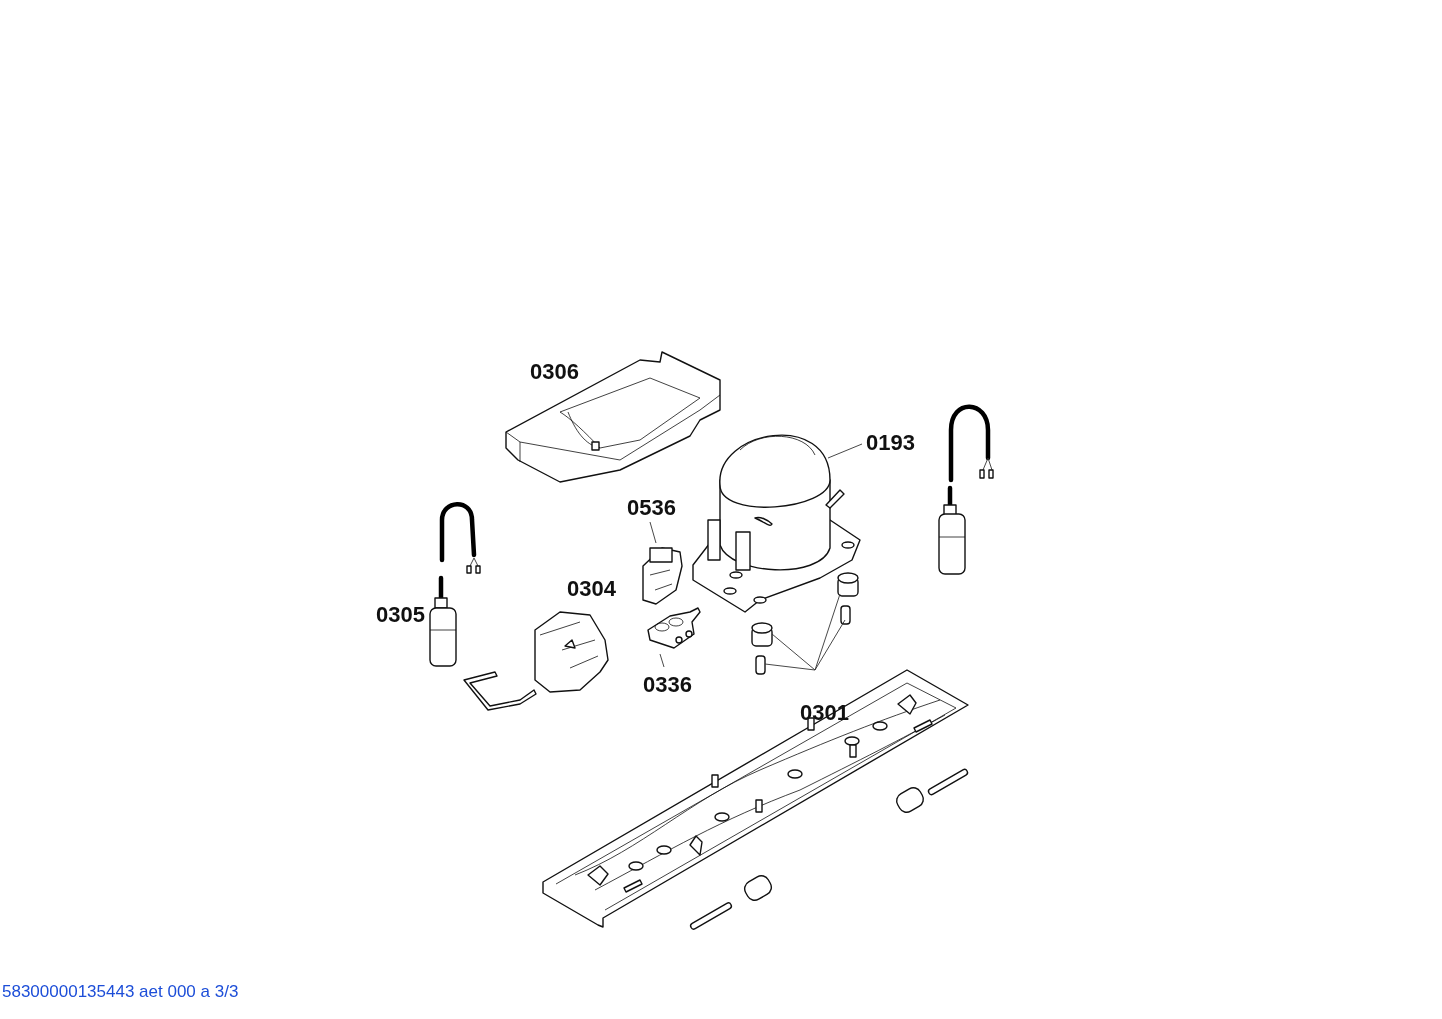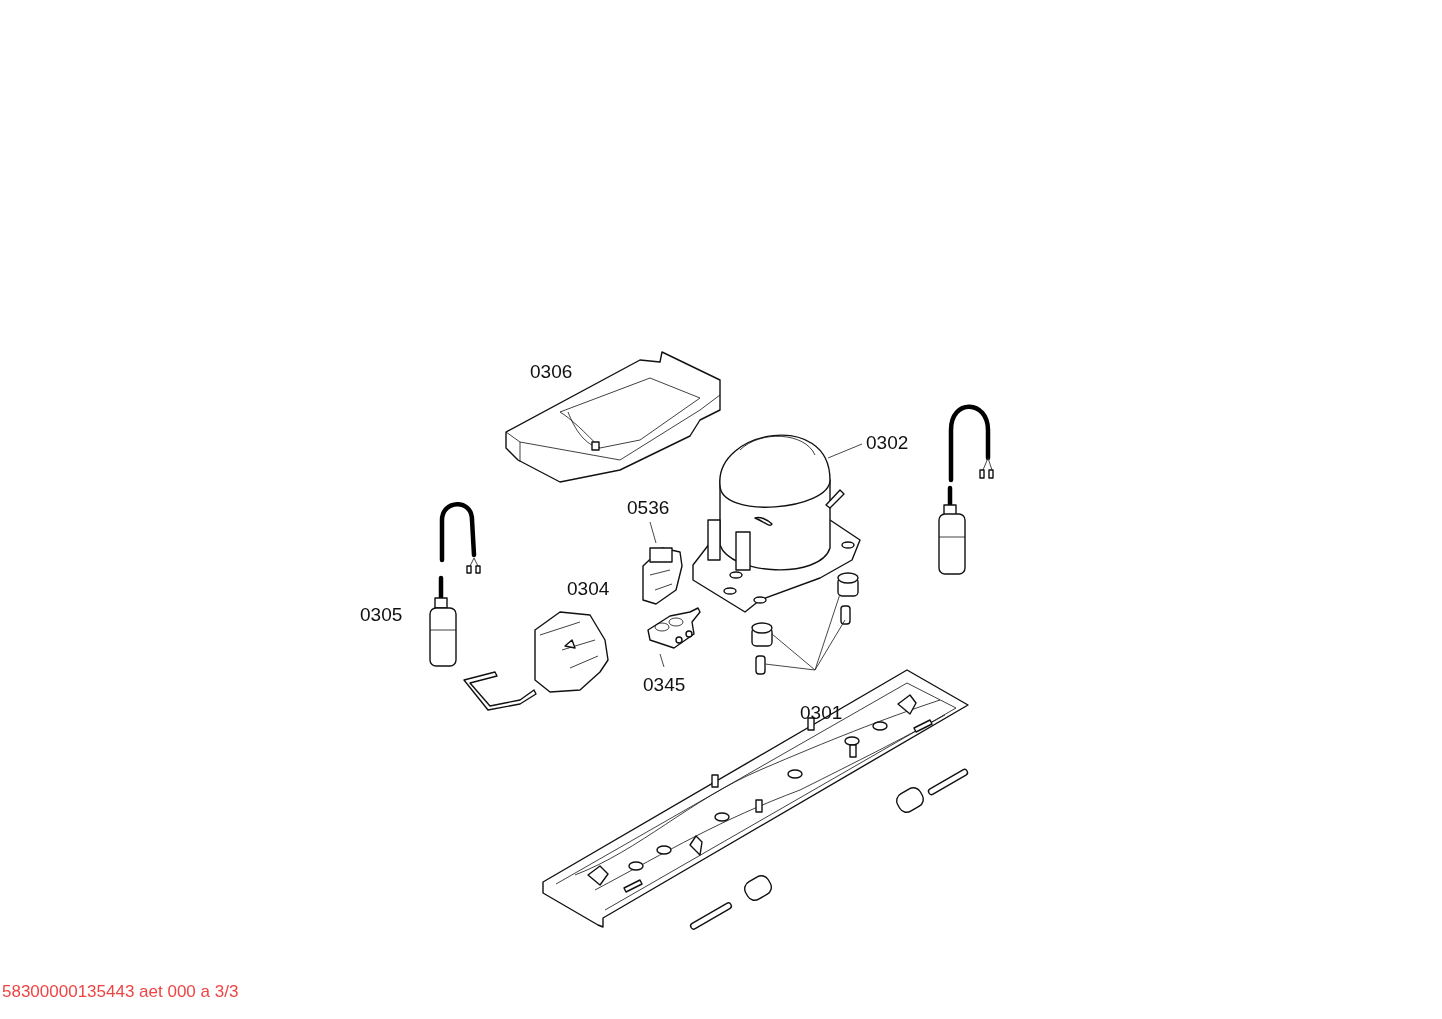--- a/index.html
+++ b/index.html
@@ -1,20 +1,20 @@
 <!DOCTYPE html>
 <html><head>
 <meta charset="utf-8">
 <style>
   html, body { margin:0; padding:0; background:#ffffff; }
   body { width:1442px; height:1019px; position:relative; overflow:hidden;
          font-family:"Liberation Sans", sans-serif; color:#000; }
   #diagram { position:absolute; left:0; top:0; width:1442px; height:1019px; }
-  .label { position:absolute; font-size:19px; line-height:17px; color:#111; white-space:nowrap; }
-  .footer { position:absolute; left:2px; top:982px; font-size:17px; color:#ef4444; white-space:nowrap; }
+  .label { position:absolute; font-size:22px; line-height:17px; color:#111; white-space:nowrap;font-weight:bold; }
+  .footer { position:absolute; left:2px; top:982px; font-size:17px; color:#1d4ed8; white-space:nowrap; }
   svg .o { fill:#fff; stroke:#111; stroke-width:1.4; stroke-linejoin:round; }
   svg .t { fill:none; stroke:#111; stroke-width:0.8; }
   svg .ln { fill:none; stroke:#333; stroke-width:0.9; }
   svg .w { fill:none; stroke:#000; stroke-width:4.5; stroke-linecap:round; }
 </style>
 </head>
 <body>
 
 <div id="diagram">
 <svg width="1442" height="1019" viewBox="0 0 1442 1019" xmlns="http://www.w3.org/2000/svg">
@@ -135,20 +135,20 @@
           <rect class="o" x="688" y="913" width="46" height="6" rx="3"></rect>
         </g>
     <g transform="rotate(-30 948 782)">
           <rect class="o" x="926" y="779" width="44" height="6" rx="3"></rect>
         </g>
   </g>
 </svg>
 </div>
 
 <div class="label" style="left:530px; top:363px;">0306</div>
-<div class="label" style="left:866px; top:434px;">0302</div>
+<div class="label" style="left:866px; top:434px;">0193</div>
 <div class="label" style="left:627px; top:499px;">0536</div>
 <div class="label" style="left:567px; top:580px;">0304</div>
-<div class="label" style="left:360px; top:606px;">0305</div>
-<div class="label" style="left:643px; top:676px;">0345</div>
+<div class="label" style="left:376px; top:606px;">0305</div>
+<div class="label" style="left:643px; top:676px;">0336</div>
 <div class="label" style="left:800px; top:704px;">0301</div>
 
 <div class="footer">58300000135443 aet 000 a 3/3</div>
 
 </body></html>

